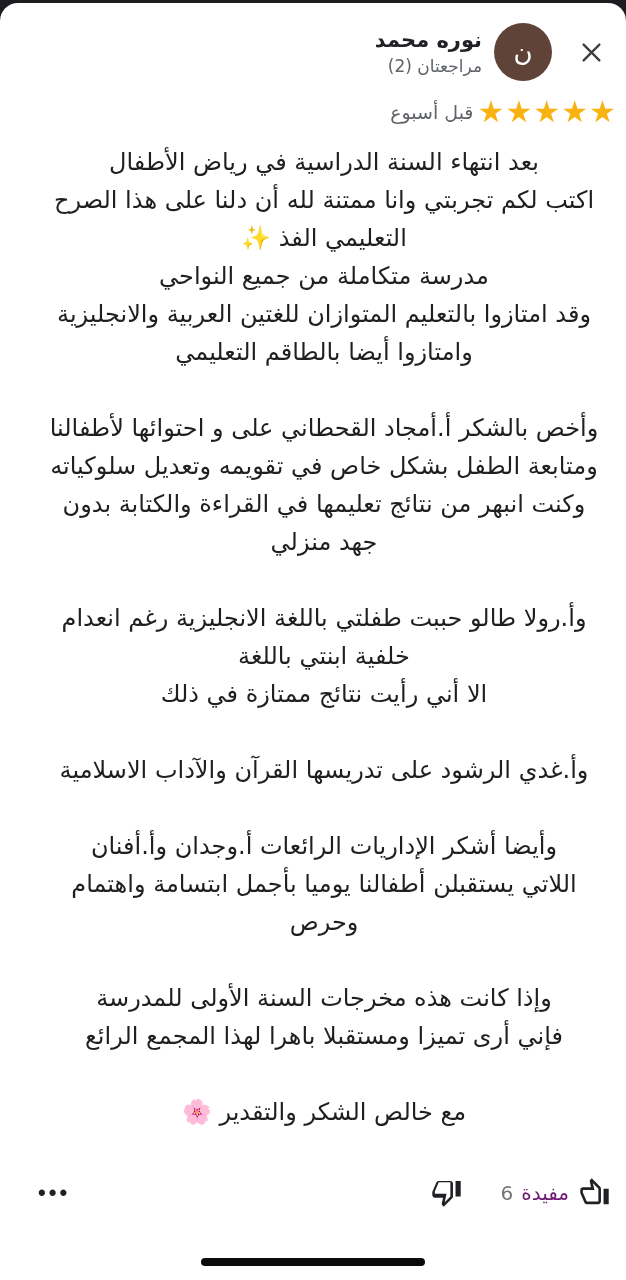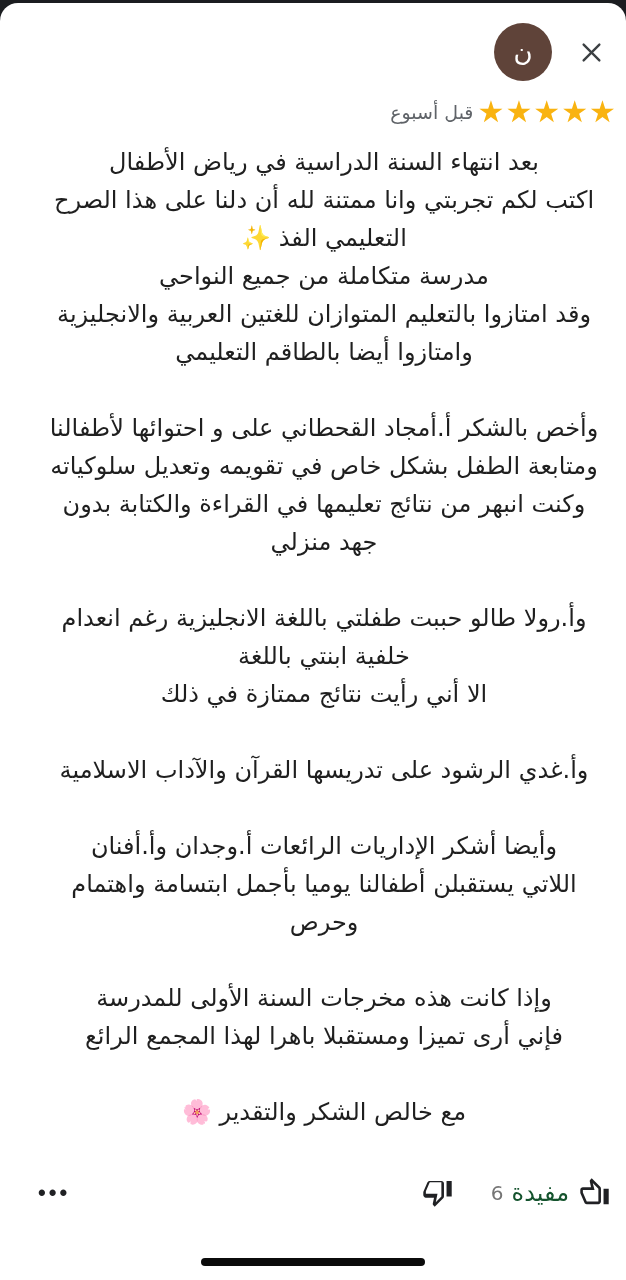--- a/index.html
+++ b/index.html
@@ -50,21 +50,21 @@
     display:flex; align-items:center; justify-content:space-between;
     padding:0 16px 0 38px; margin-top:46px;
   }
   .actions-group { display:flex; align-items:center; }
   .icon-btn {
     background:none; border:none; cursor:pointer; color:#202124;
     display:flex; align-items:center; justify-content:center; padding:0;
   }
   .icon-btn svg { width:31px; height:31px; }
   .thumb-up-btn svg { transform:scaleX(-1); }
-  .helpful-label { font-size:24px; color:#14532d; margin-right:10px; }
+  .helpful-label { font-size:20px; color:#701a75; margin-right:10px; }
   .helpful-count { font-size:20px; color:#757575; margin-right:8px; }
   .thumb-down-btn { margin-right:38px; }
   .overflow-btn {
     background:none; border:none; cursor:pointer; color:#202124;
     font-size:22px; font-weight:bold; letter-spacing:3px; line-height:20px;
   }
   
   .home-indicator {
     position:absolute; left:50%; transform:translateX(-50%);
     bottom:14px; width:224px; height:8px; border-radius:5px; background:#0b0b0b;
@@ -78,20 +78,24 @@
 
     <div class="header">
       <button class="close-btn" aria-label="close">
         <svg viewBox="0 0 24 24" fill="none" stroke="currentColor" stroke-width="2.1" stroke-linecap="round">
           <line x1="5" y1="5" x2="19" y2="19"></line>
           <line x1="19" y1="5" x2="5" y2="19"></line>
         </svg>
       </button>
       <div class="avatar">
         <span>ن</span>
+      </div>
+      <div class="user-block">
+        <div class="user-name">نوره محمد</div>
+        <div class="user-meta">مراجعتان (2)</div>
       </div>
     </div>
 
     <div class="rating-row">
       <div class="stars">
         <span>★</span>
         <span>★</span>
         <span>★</span>
         <span>★</span>
         <span>★</span>

